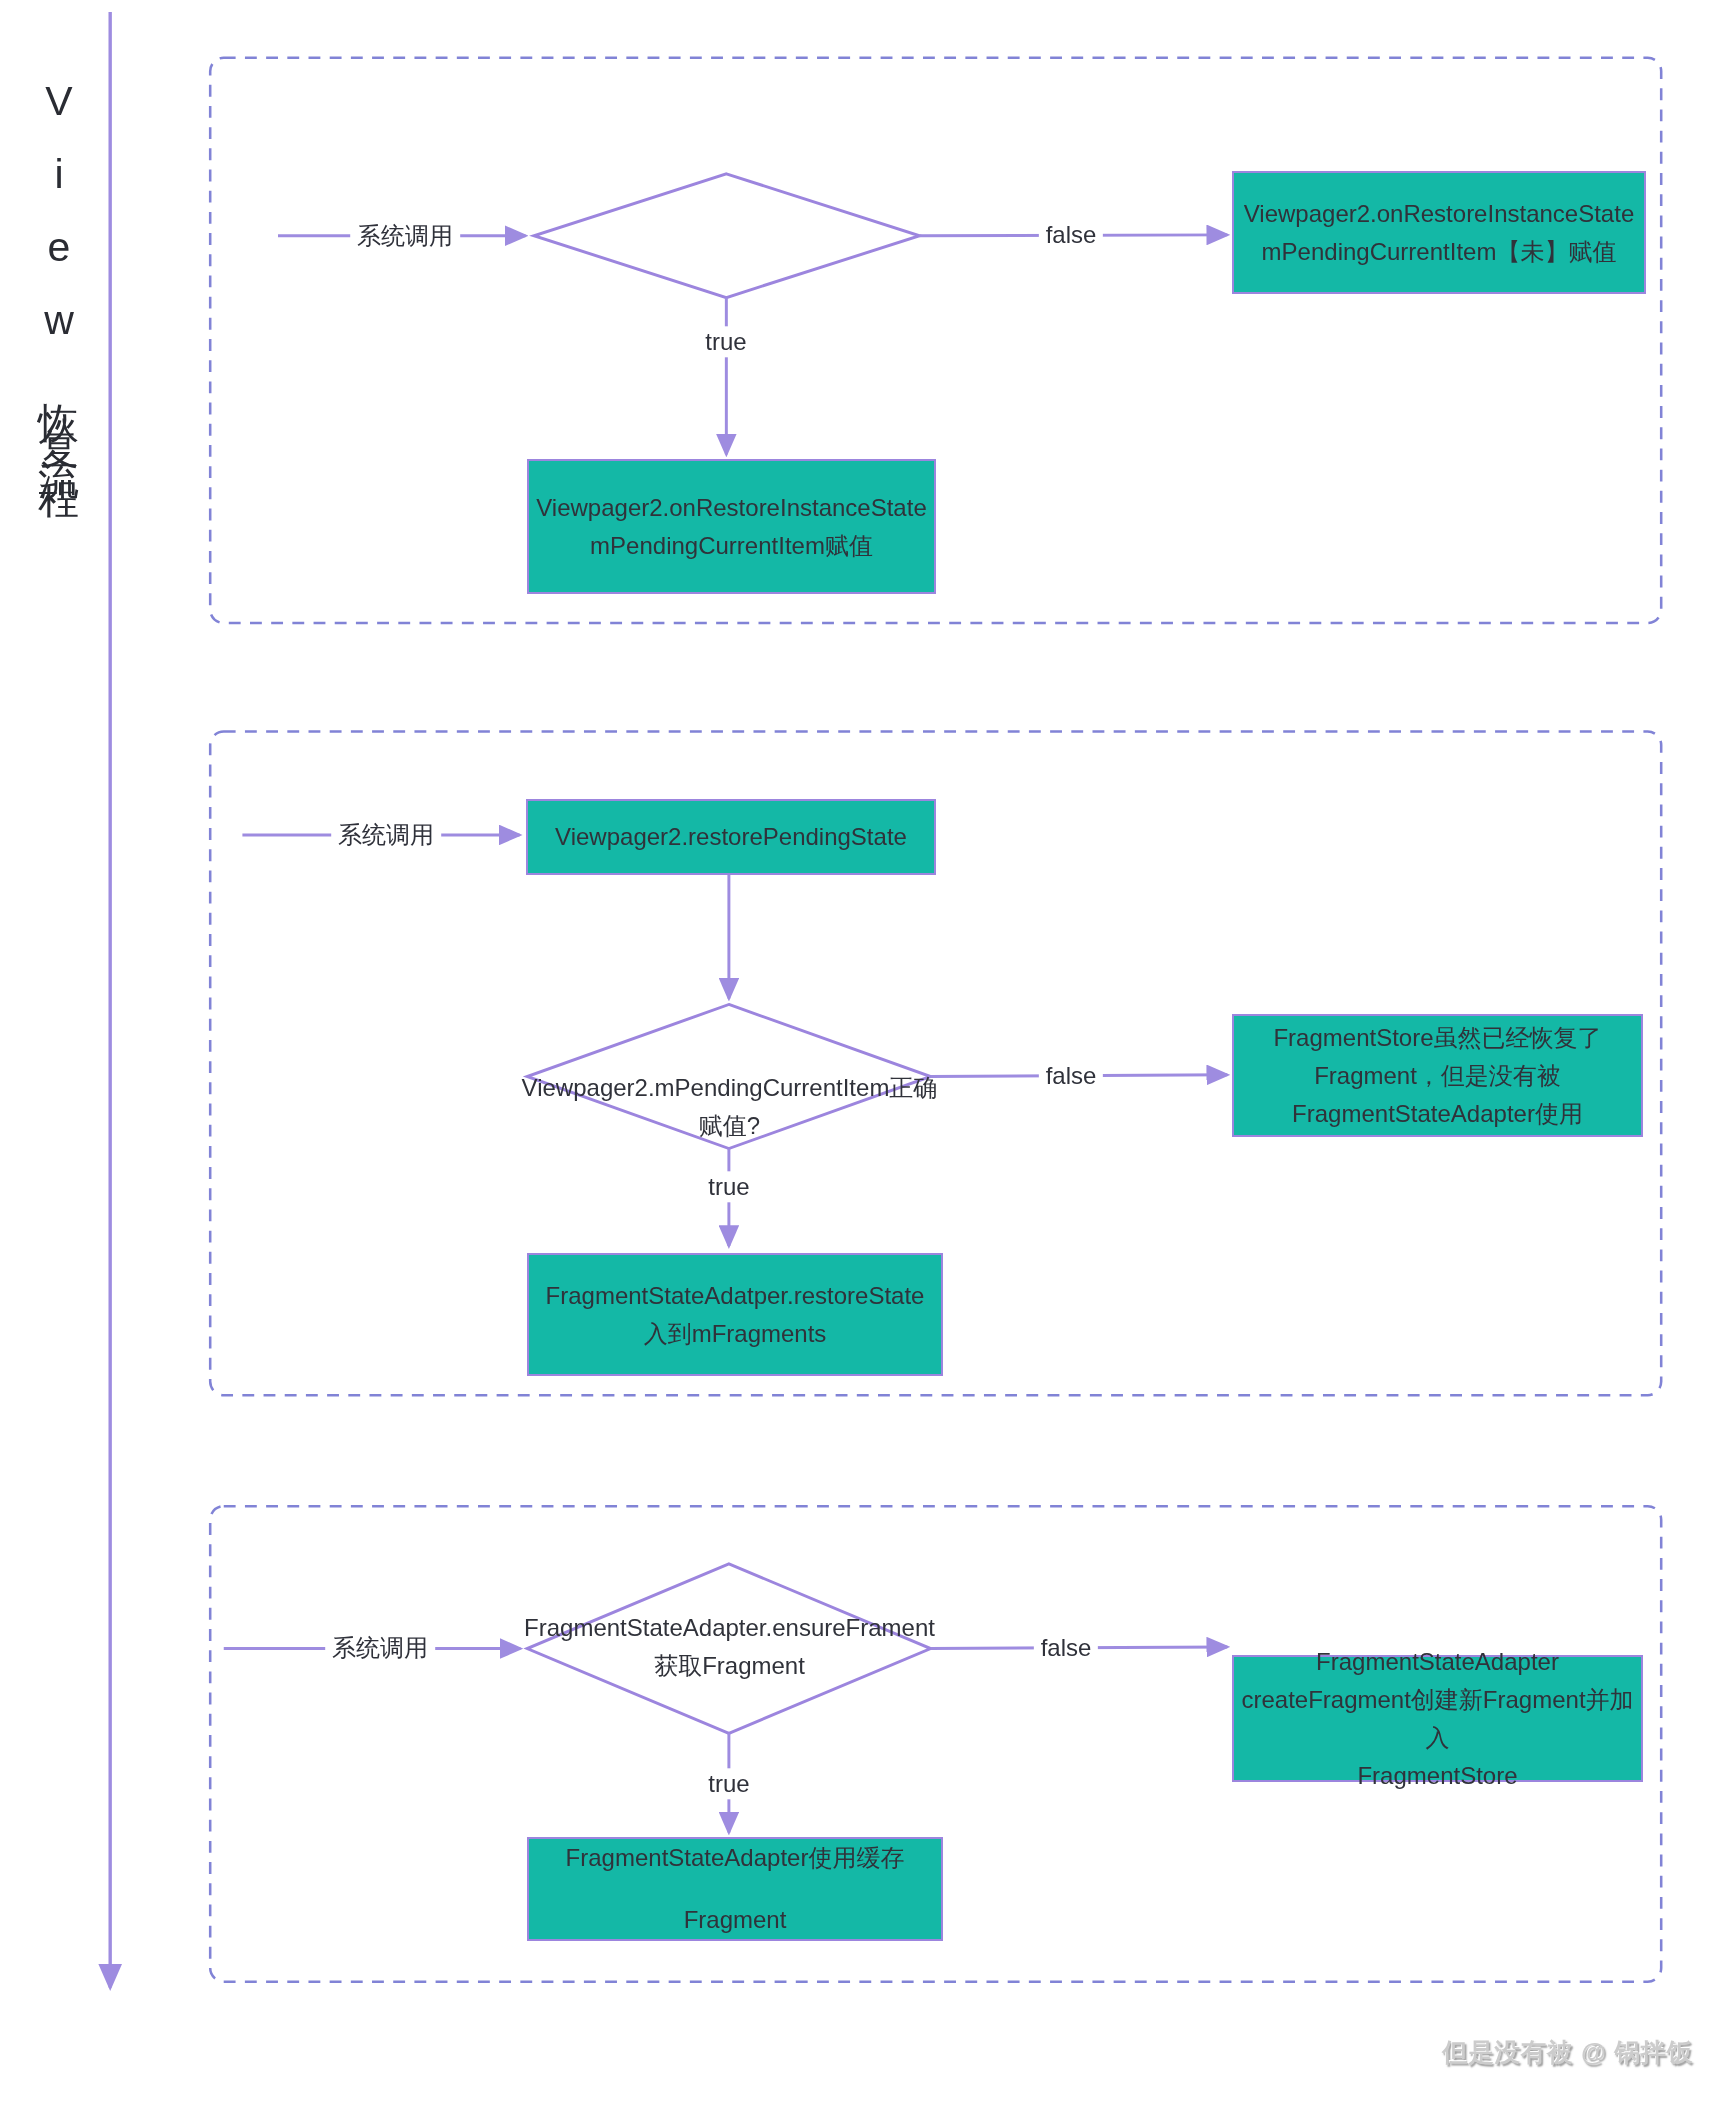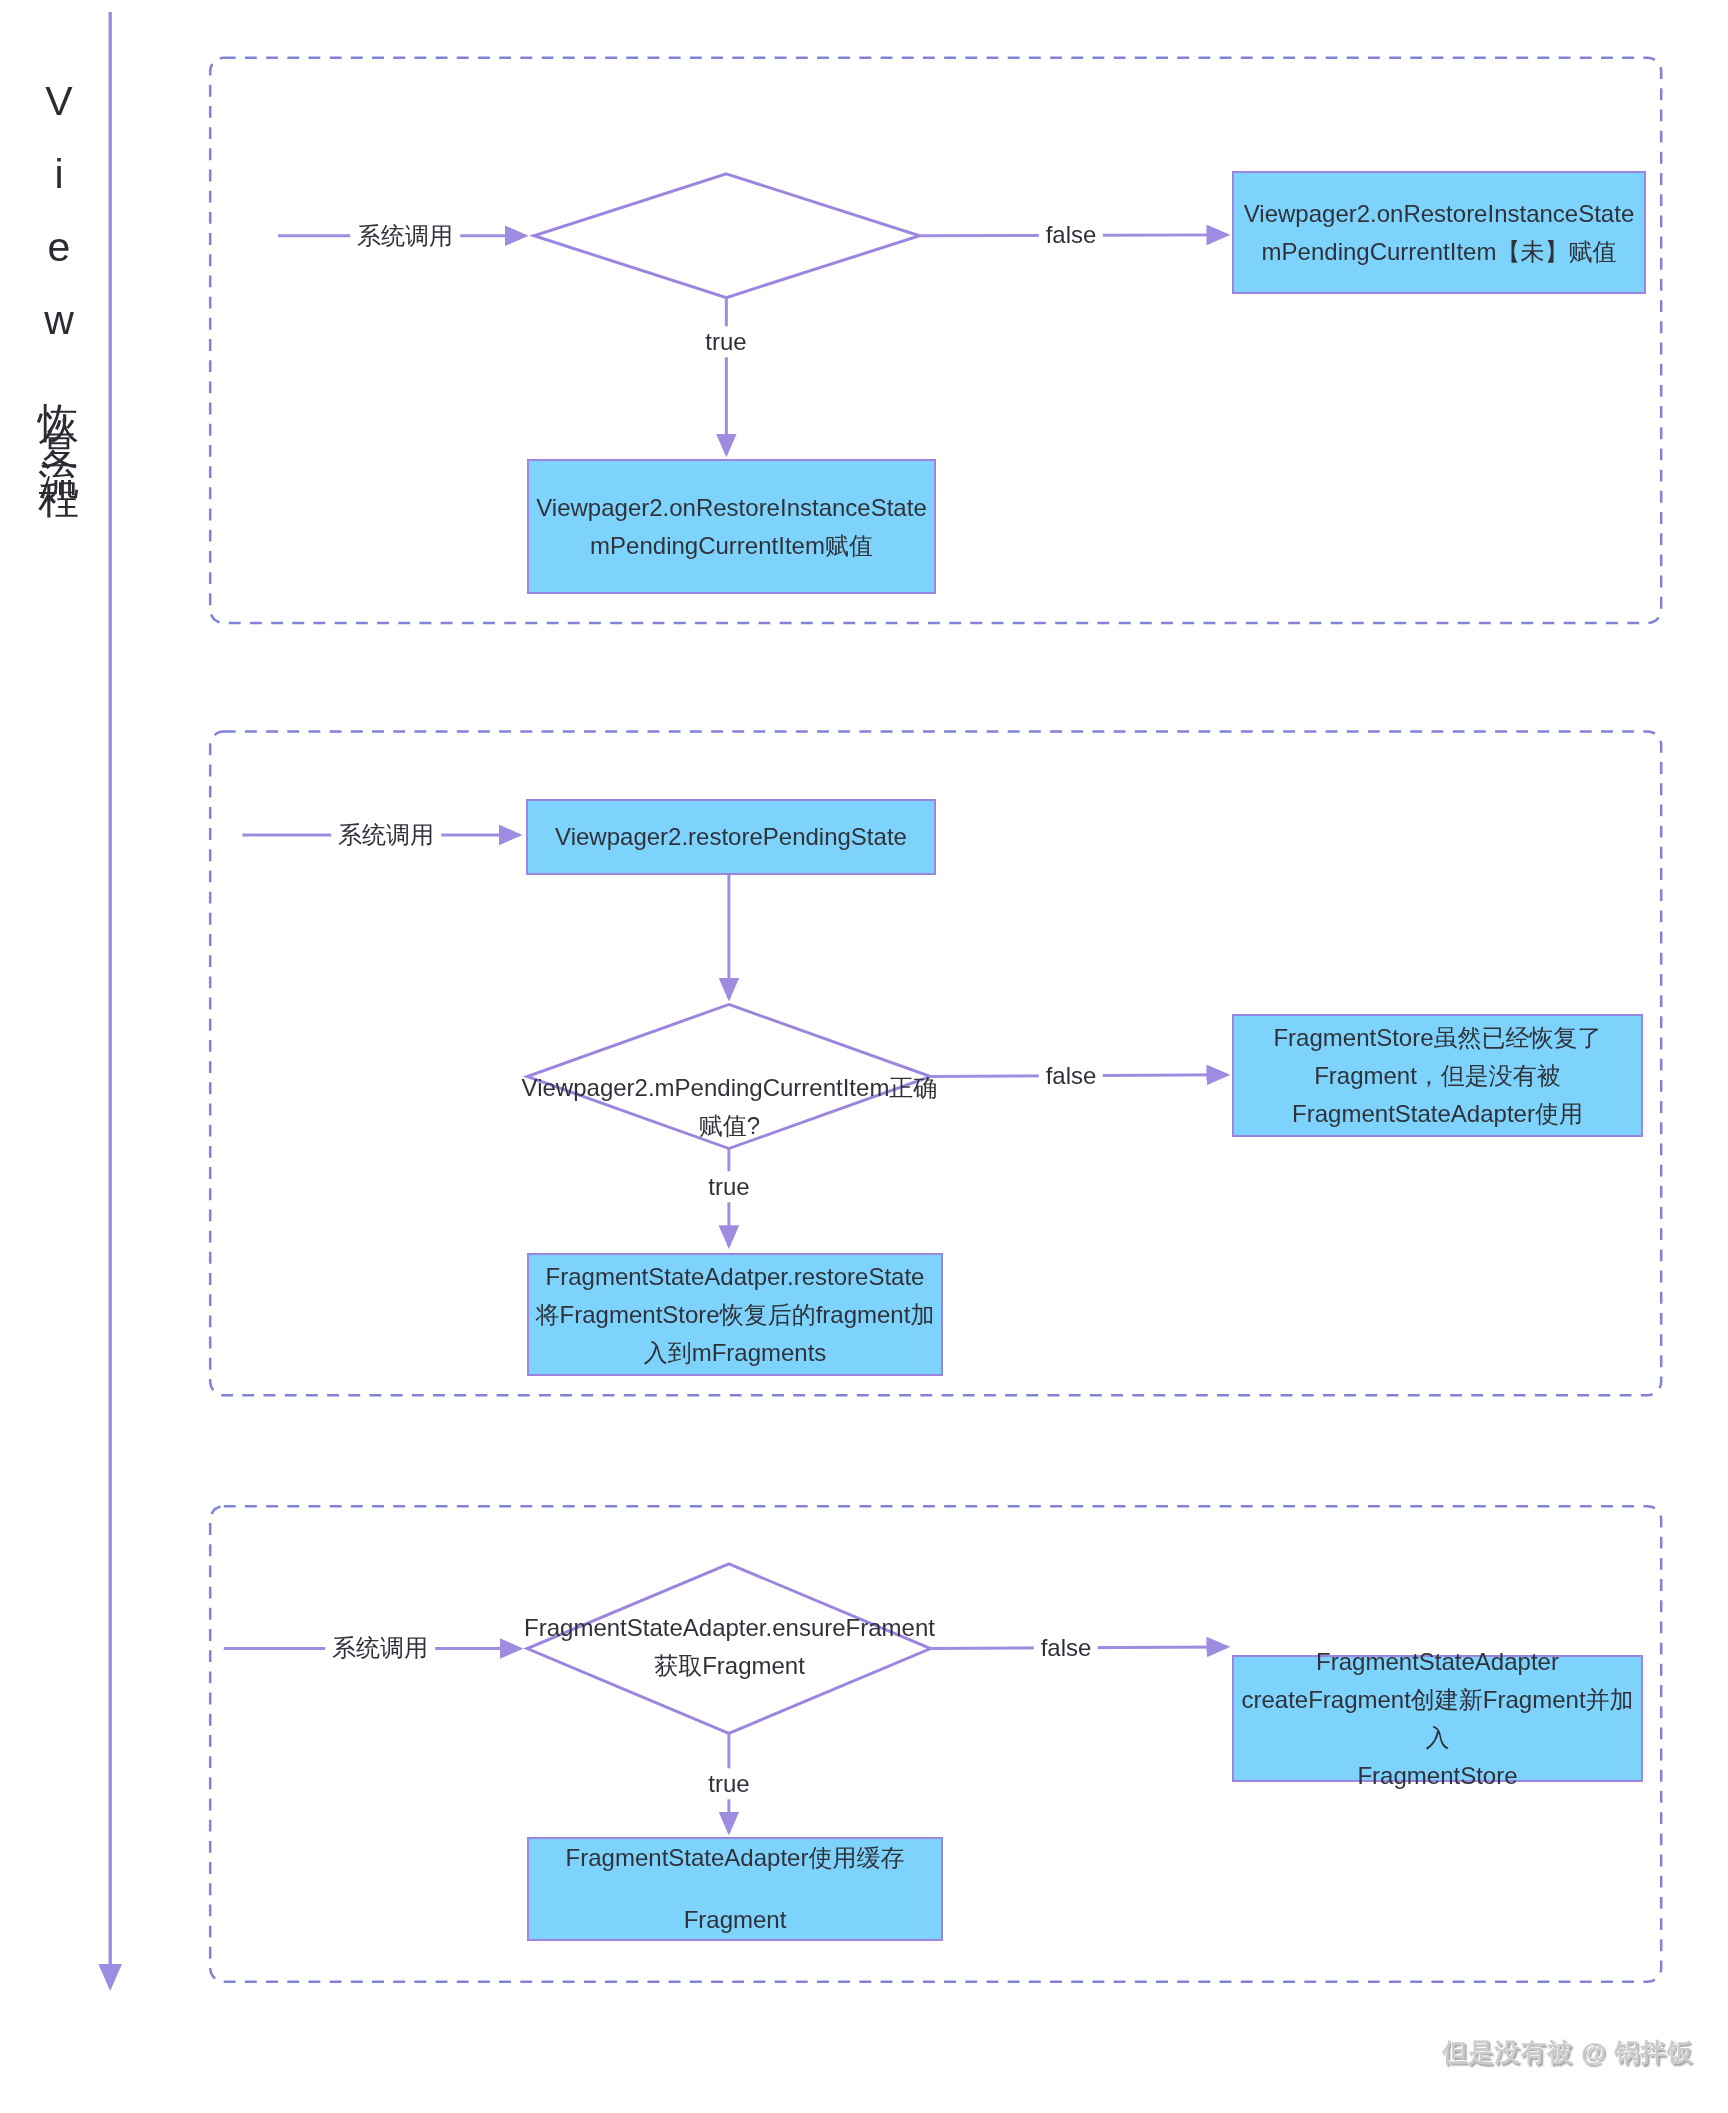--- a/index.html
+++ b/index.html
@@ -7,21 +7,21 @@
     position:relative;width:1729px;height:2114px;background:#ffffff;overflow:hidden;
     font-family:"Liberation Sans","DejaVu Sans",sans-serif;color:#30323a;
   }
   svg.overlay{position:absolute;left:0;top:0;z-index:1;}
   .vtitle{
     position:absolute;left:32px;top:78px;width:63px;z-index:3;
     writing-mode:vertical-lr;text-orientation:upright;
     font-size:41px;letter-spacing:27px;color:#2a2c33;text-align:left;
   }
   .box{
-    position:absolute;z-index:2;background:#7dd3fc;border:2.5px solid #9c85de;
+    position:absolute;z-index:2;background:#14b8a6;border:2.5px solid #9c85de;
     display:flex;flex-direction:column;align-items:center;justify-content:center;
     font-size:24px;line-height:38px;text-align:center;color:#30323a;
   }
   .dtext{
     position:absolute;z-index:2;display:flex;flex-direction:column;align-items:center;justify-content:center;
     font-size:24px;line-height:38px;text-align:center;color:#30323a;pointer-events:none;
   }
   .lbl{
     position:absolute;z-index:3;transform:translate(-50%,-50%);
     background:#fff;padding:1.7px 6.8px;font-size:24px;color:#2f313a;white-space:nowrap;
@@ -97,21 +97,20 @@
   </div>
 
   <div class="box" style="left:1232px;top:1014px;width:407px;height:119px;">
     <div>FragmentStore虽然已经恢复了</div>
     <div>Fragment，但是没有被</div>
     <div>FragmentStateAdapter使用</div>
   </div>
 
   <div class="box" style="left:527px;top:1253px;width:412px;height:119px;">
     <div>FragmentStateAdatper.restoreState</div>
-    <div>将FragmentStore恢复后的fragment加</div>
     <div>入到mFragments</div>
   </div>
 
   <span class="lbl" style="left:386px;top:835px;">系统调用</span>
   <span class="lbl" style="left:1071px;top:1076px;">false</span>
   <span class="lbl" style="left:729px;top:1187px;">true</span>
 
   <div class="dtext" style="left:475px;top:1609px;width:509px;">
     <span>FragmentStateAdapter.ensureFrament</span>
     <span>获取Fragment</span>

